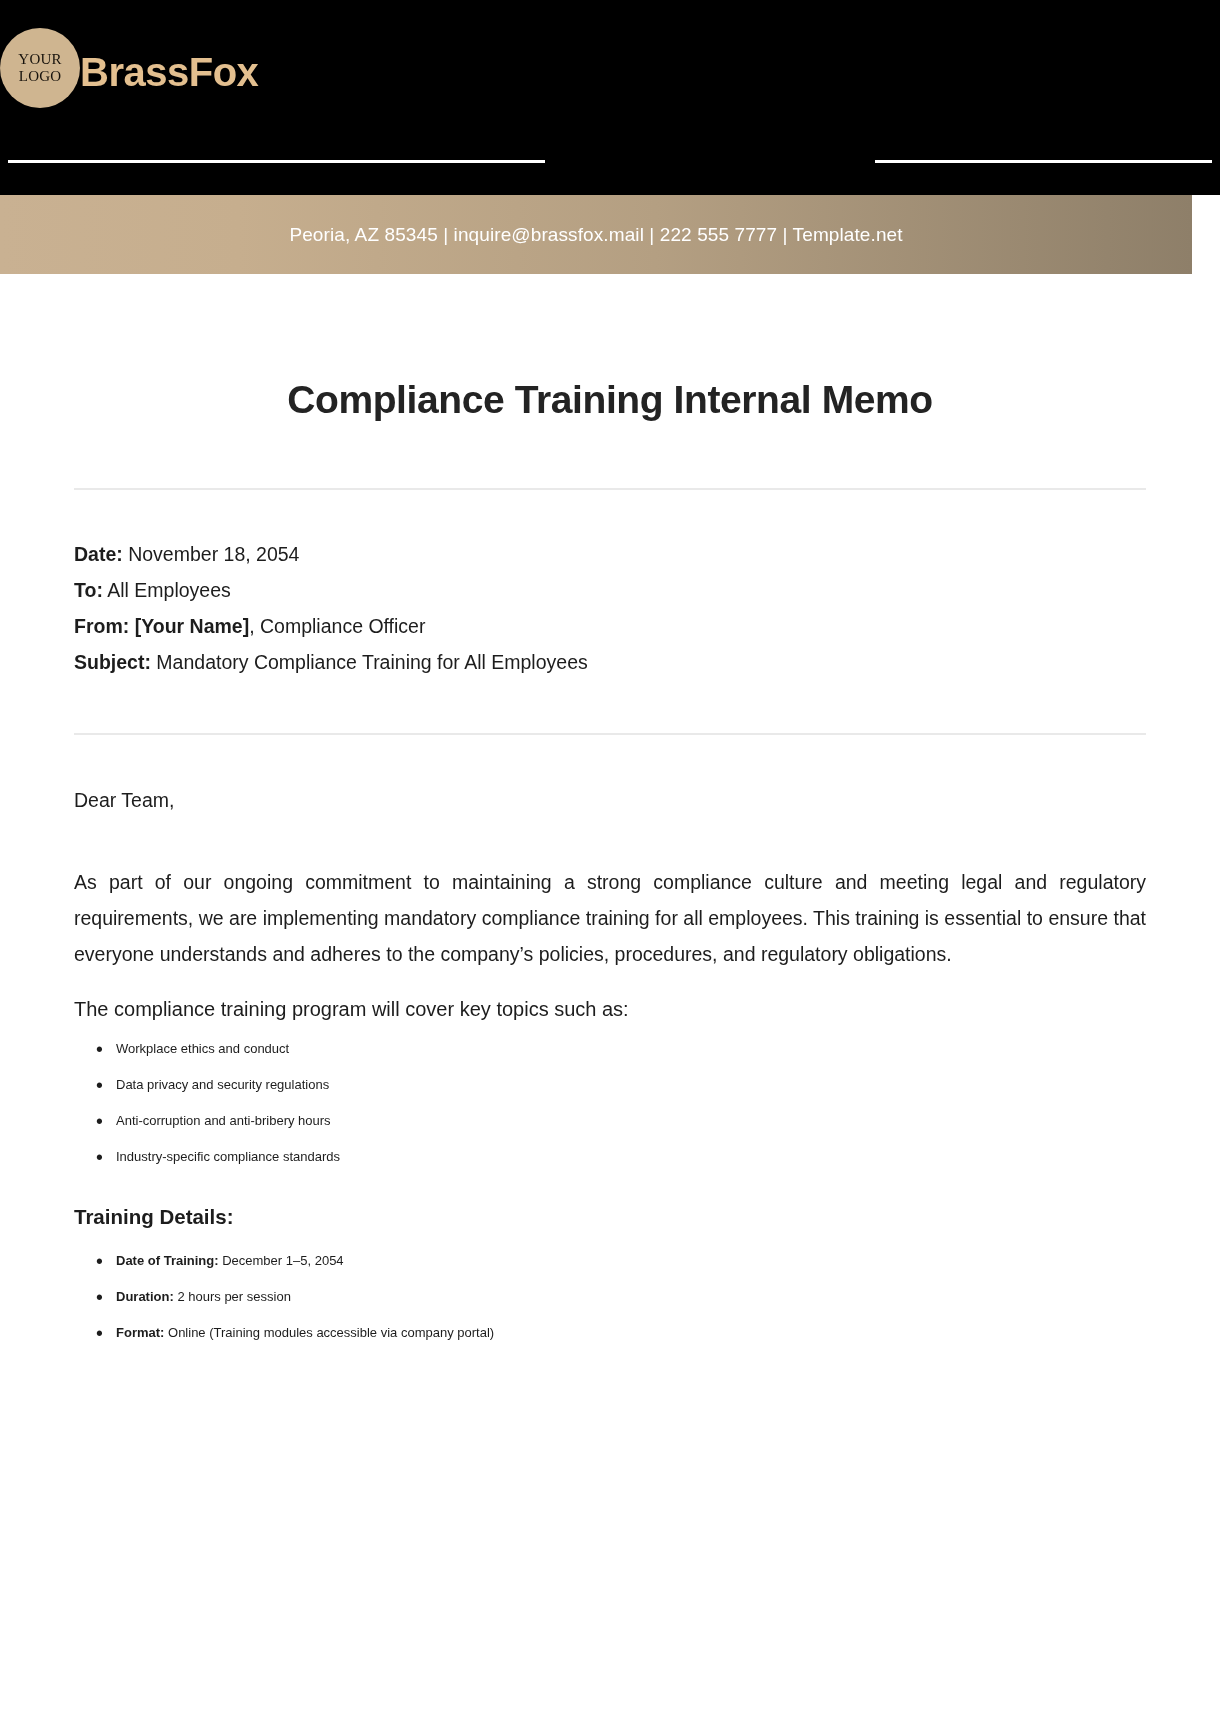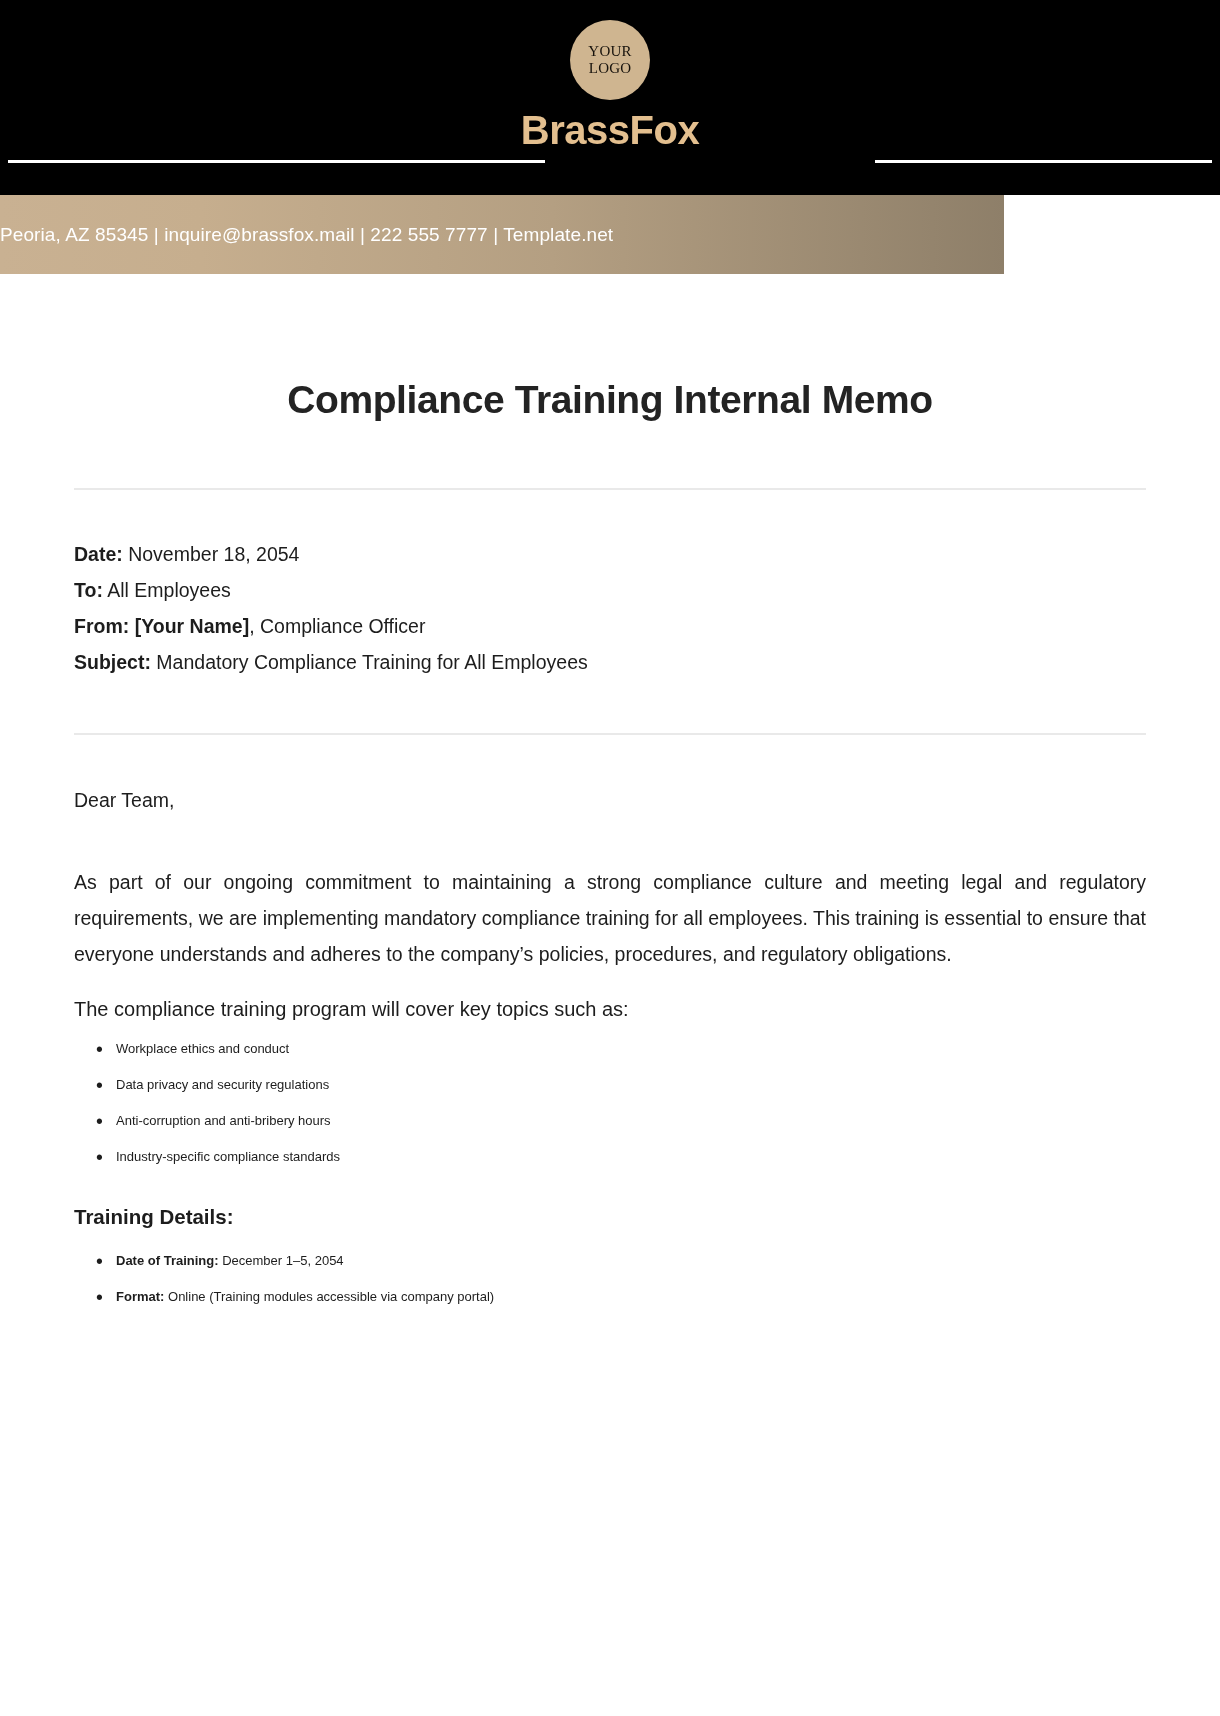--- a/index.html
+++ b/index.html
@@ -22,23 +22,23 @@
     position: relative;
     width: 1220px;
     height: 195px;
     background: #000000;
   }
 
   .logo-wrap {
     position: absolute;
     left: 0;
     right: 0;
-    top: 20px;
+    top: 28px;
     display: flex;
-    flex-direction: column;
+    flex-direction: row;
     align-items: center;
   }
 
   .logo-circle {
     width: 80px;
     height: 80px;
     border-radius: 50%;
     background: #cfb590;
     display: flex;
     flex-direction: column;
@@ -67,26 +67,26 @@
     position: absolute;
     top: 160px;
     height: 3px;
     background: #ffffff;
   }
   .rule-left  { left: 8px;  width: 537px; }
   .rule-right { right: 8px; width: 337px; }
 
   
   .contact-bar {
-    width: 1004px;
+    width: 1192px;
     height: 79px;
     background: linear-gradient(to right, #c9b192 0%, #c6ae8e 20%, #b49f82 55%, #8e7f69 100%);
     display: flex;
     align-items: center;
-    justify-content: flex-start;
+    justify-content: center;
   }
 
   .contact-text {
     font-size: 19px;
     color: #ffffff;
     letter-spacing: 0.1px;
     white-space: nowrap;
   }
 
   
@@ -250,18 +250,22 @@
   </ul>
 
   <h2 class="details-head">Training Details:</h2>
 
   <ul class="bullets details">
     <li>
       <b>Date of Training:</b>
       <span>December 1–5, 2054</span>
     </li>
     <li>
+      <b>Duration:</b>
+      <span>2 hours per session</span>
+    </li>
+    <li>
       <b>Format:</b>
       <span>Online (Training modules accessible via company portal)</span>
     </li>
   </ul>
 
 </div>
 
 </body></html>

